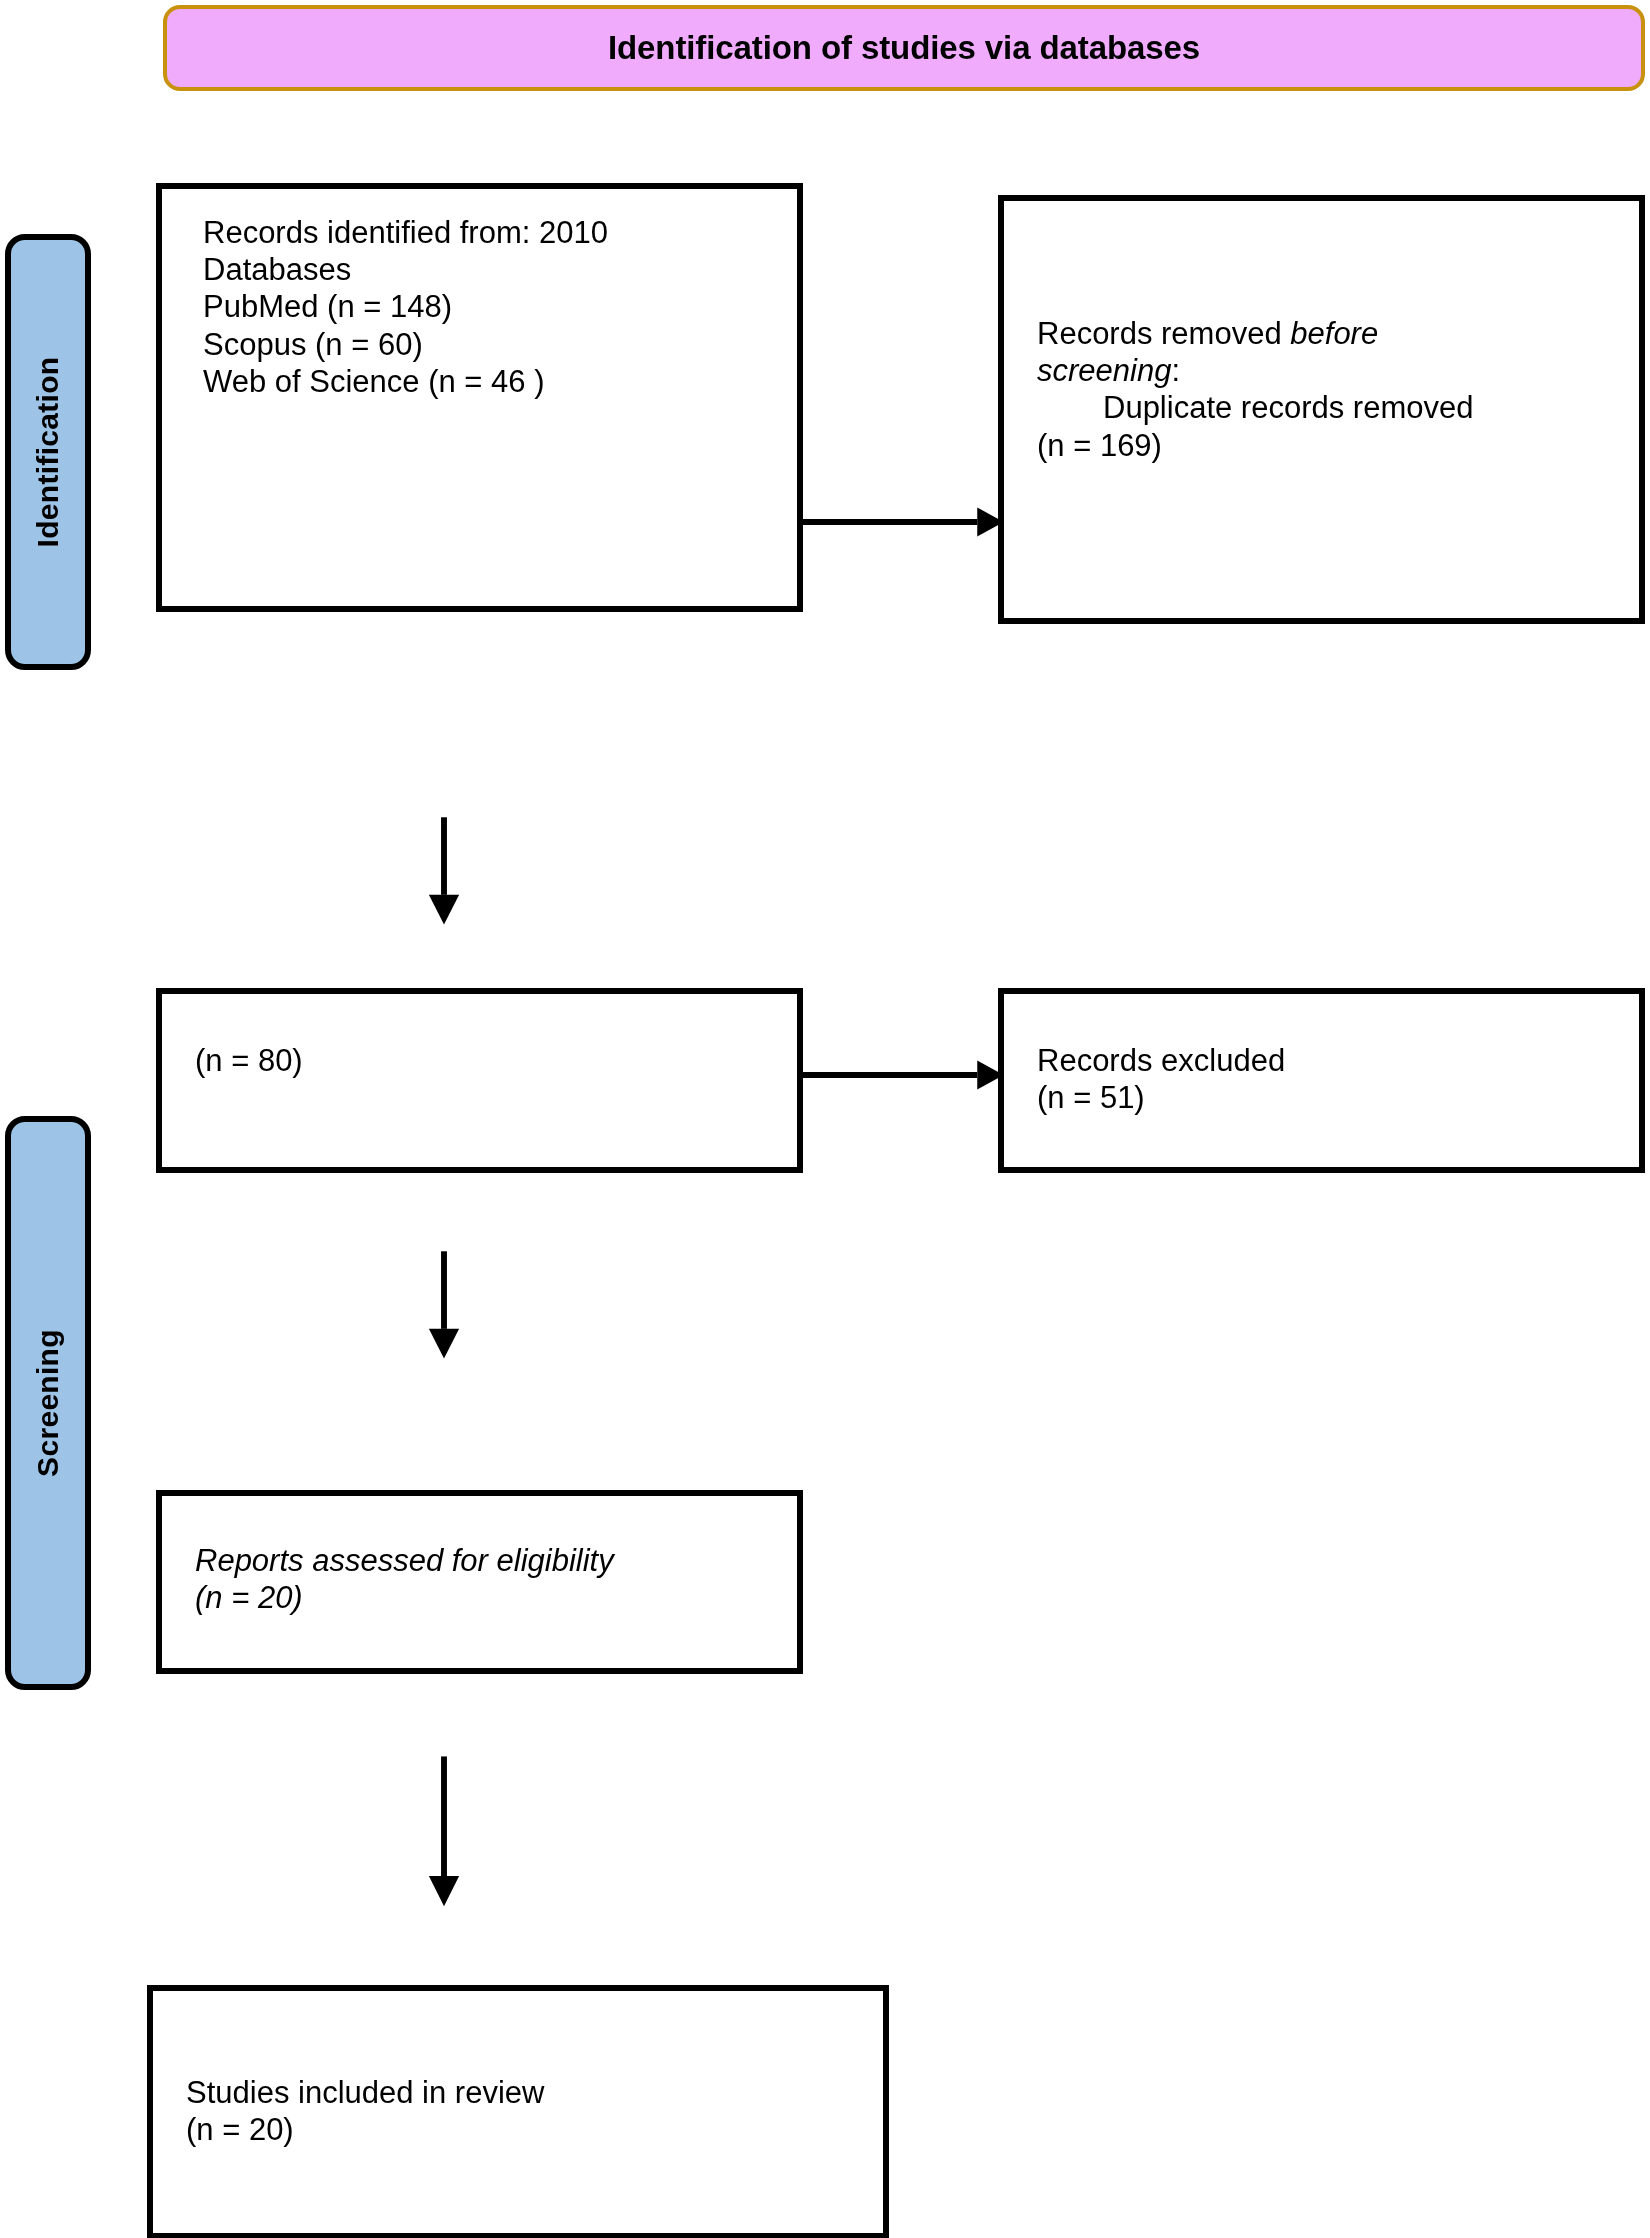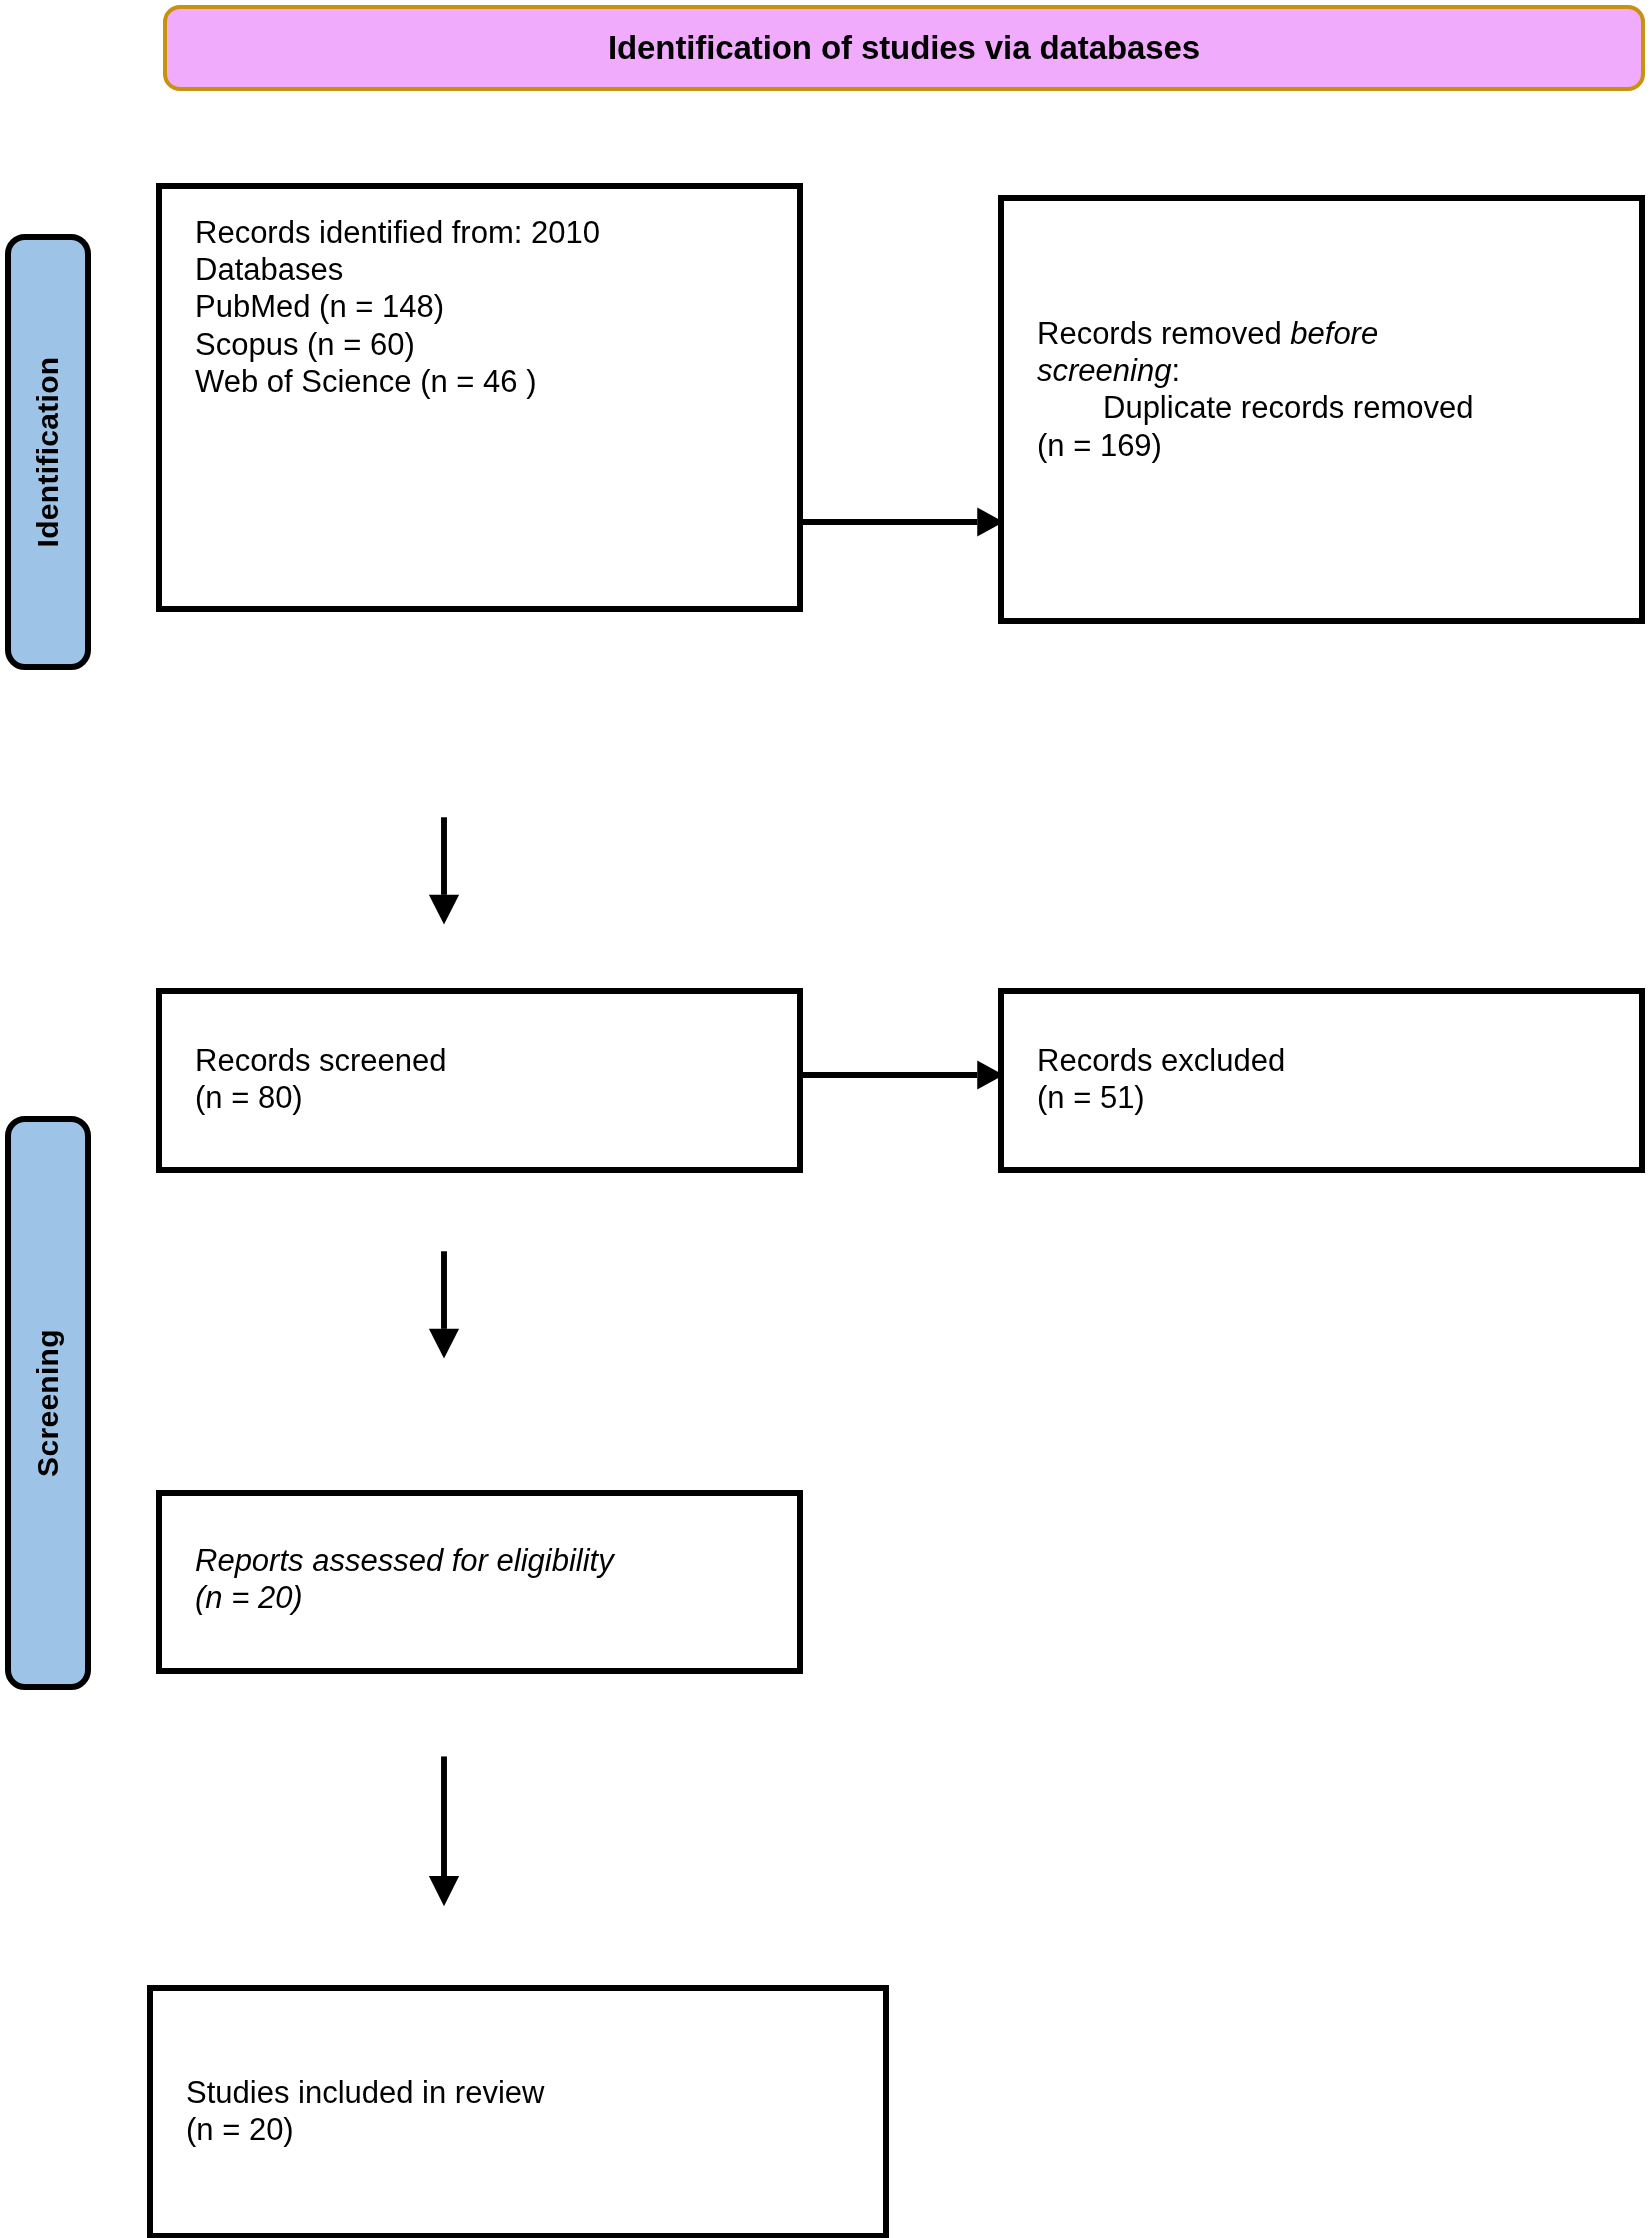--- a/index.html
+++ b/index.html
@@ -101,21 +101,21 @@
   .box-text .line.spacer {
     height: 32px;
   }
   .box-text .line em,
   .box-text .line .ital {
     font-style: italic;
   }
 
   
   #box-records-identified { left: 156px;  top: 183px;  width: 647px;  height: 429px; }
-  #box-records-identified .box-text { top: 25px; }
+  #box-records-identified .box-text { top: 25px; margin-left: 8px; }
 
   #box-records-removed    { left: 998px; top: 195px; width: 647px;  height: 429px; }
   #box-records-removed .box-text { top: 114px; }
 
   #box-records-screened   { left: 156px;  top: 988px; width: 647px; height: 185px; }
   #box-records-screened .box-text { top: 48px; }
 
   #box-records-excluded   { left: 998px; top: 988px; width: 647px; height: 185px; }
   #box-records-excluded .box-text { top: 48px; }
 
@@ -183,21 +183,20 @@
 
   <div class="arrow" id="arrow-identified-down">
     <svg width="46" height="109" viewBox="0 0 70 165" aria-hidden="true">
       <line x1="35" y1="0" x2="35" y2="118" stroke="#000000" stroke-width="9"></line>
       <polygon points="12,118 58,118 35,163" fill="#000000"></polygon>
     </svg>
   </div>
 
   <div class="flow-box" id="box-records-screened">
     <div class="box-text">
-      <div class="line">Records screened</div>
       <div class="line">(n = 80)</div>
     </div>
   </div>
 
   <div class="flow-box" id="box-records-excluded">
     <div class="box-text">
       <div class="line">Records excluded</div>
       <div class="line">(n = 51)</div>
     </div>
   </div>

